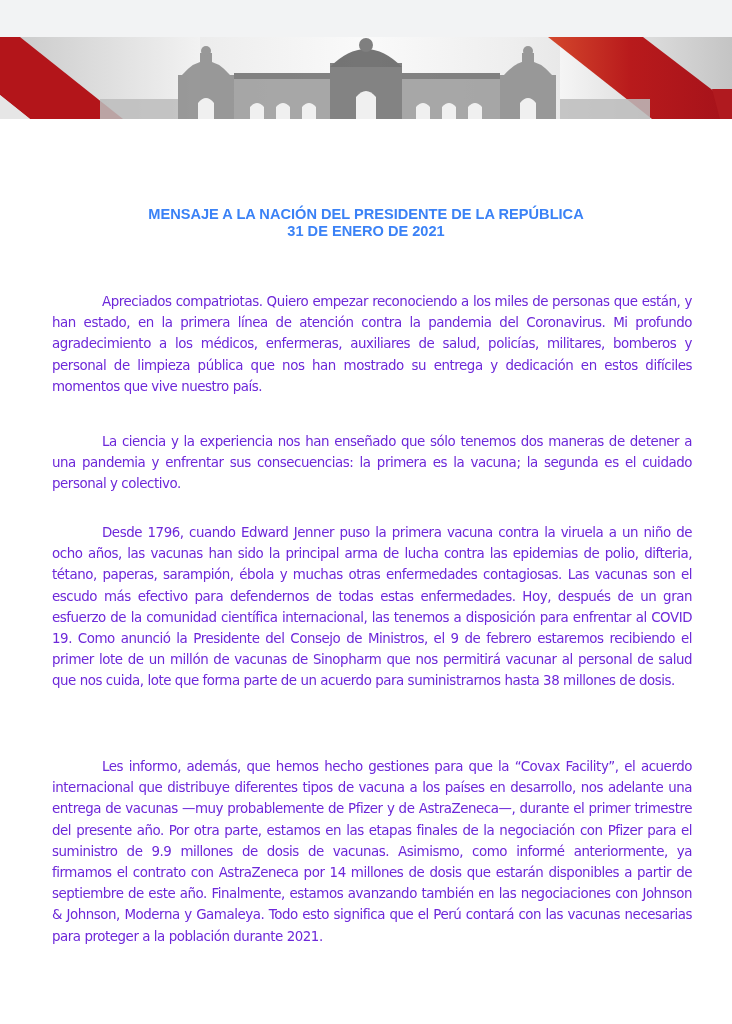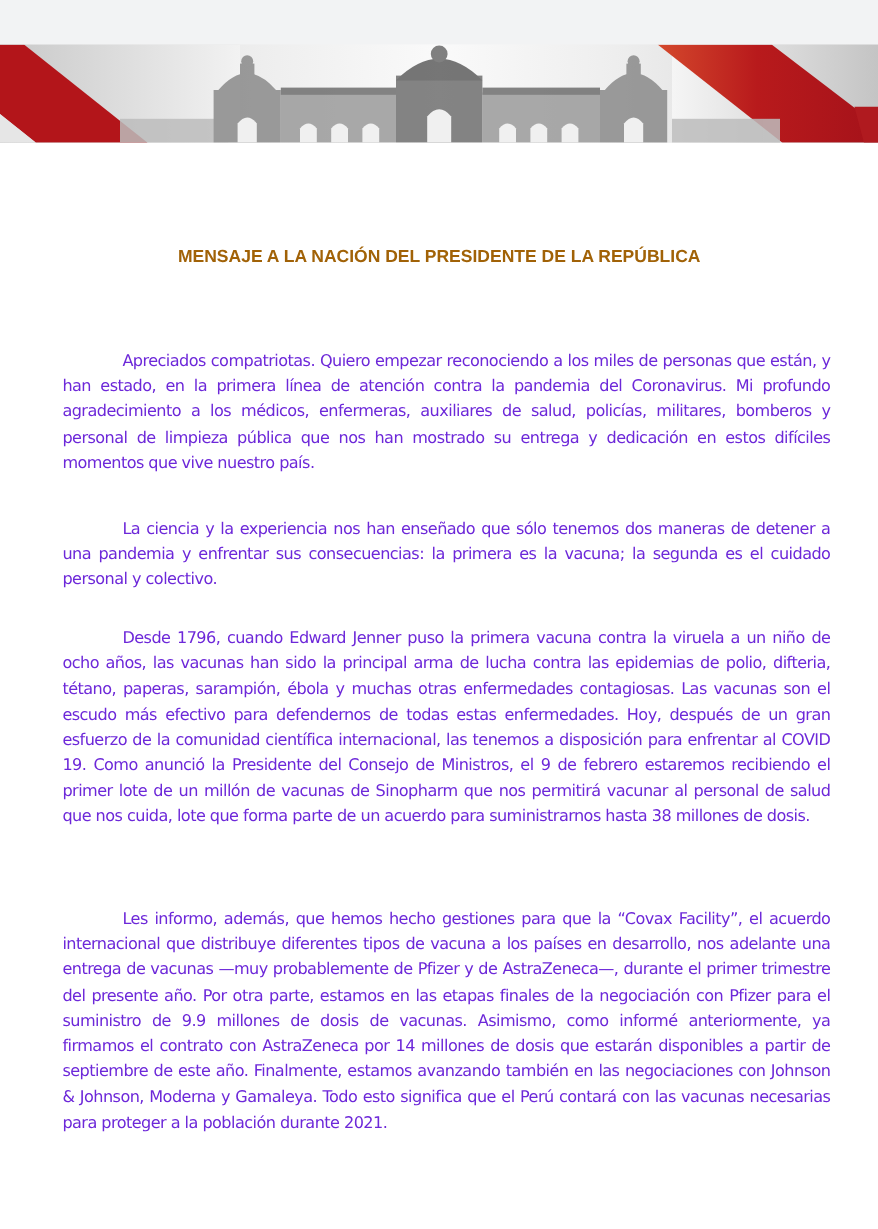--- a/index.html
+++ b/index.html
@@ -31,21 +31,21 @@
     .banner svg { position: absolute; left: 0; top: 0; }
     .title-block {
       position: absolute;
       left: 0; top: 206px;
       width: 732px;
       text-align: center;
       font-family: "Liberation Sans", sans-serif;
       font-weight: bold;
       font-size: 14.6px;
       line-height: 17px;
-      color: #a16207;
+      color: #3b82f6;
     }
     .title-line { display: block; }
     .body-text {
       position: absolute;
       left: 52px;
       width: 640px;
       font-family: "DejaVu Sans", sans-serif;
       font-size: 13.4px;
       line-height: 21.2px;
       letter-spacing: -0.45px;
@@ -127,20 +127,21 @@
       <path d="M302,82 V70 Q309,62 316,70 V82 Z"></path>
       <path d="M416,82 V70 Q423,62 430,70 V82 Z"></path>
       <path d="M442,82 V70 Q449,62 456,70 V82 Z"></path>
       <path d="M468,82 V70 Q475,62 482,70 V82 Z"></path>
     </g>
   </svg>
 </div>
 
 <div class="title-block">
   <span class="title-line">MENSAJE A LA NACIÓN DEL PRESIDENTE DE LA REPÚBLICA</span>
+  <span class="title-line">31 DE ENERO DE 2021</span>
 </div>
 
 <p class="body-text" id="p1"><span class="indent"></span><span>Apreciados compatriotas. Quiero empezar reconociendo a los miles de personas que están, y han estado, en la primera línea de atención contra la pandemia del Coronavirus. Mi profundo agradecimiento a los médicos, enfermeras, auxiliares de salud, policías, militares, bomberos y personal de limpieza pública que nos han mostrado su entrega y dedicación en estos difíciles momentos que vive nuestro país.</span></p>
 
 <p class="body-text" id="p2"><span class="indent"></span><span>La ciencia y la experiencia nos han enseñado que sólo tenemos dos maneras de detener a una pandemia y enfrentar sus consecuencias: la primera es la vacuna; la segunda es el cuidado personal y colectivo.</span></p>
 
 <p class="body-text" id="p3"><span class="indent"></span><span>Desde 1796, cuando Edward Jenner puso la primera vacuna contra la viruela a un niño de ocho años, las vacunas han sido la principal arma de lucha contra las epidemias de polio, difteria, tétano, paperas, sarampión, ébola y muchas otras enfermedades contagiosas. Las vacunas son el escudo más efectivo para defendernos de todas estas enfermedades. Hoy, después de un gran esfuerzo de la comunidad científica internacional, las tenemos a disposición para enfrentar al COVID 19. Como anunció la Presidente del Consejo de Ministros, el 9 de febrero estaremos recibiendo el primer lote de un millón de vacunas de Sinopharm que nos permitirá vacunar al personal de salud que nos cuida, lote que forma parte de un acuerdo para suministrarnos hasta 38 millones de dosis.</span></p>
 
 <p class="body-text" id="p4"><span class="indent"></span><span>Les informo, además, que hemos hecho gestiones para que la “Covax Facility”, el acuerdo internacional que distribuye diferentes tipos de vacuna a los países en desarrollo, nos adelante una entrega de vacunas —muy probablemente de Pfizer y de AstraZeneca—, durante el primer trimestre del presente año.  Por otra parte, estamos en las etapas finales de la negociación con Pfizer para el suministro de 9.9 millones de dosis de vacunas. Asimismo, como informé anteriormente, ya firmamos el contrato con AstraZeneca por 14 millones de dosis que estarán disponibles a partir de septiembre de este año. Finalmente, estamos avanzando también en las negociaciones con Johnson &amp; Johnson, Moderna y Gamaleya. Todo esto significa que el Perú contará con las vacunas necesarias para proteger a la población durante 2021.</span></p>
 

